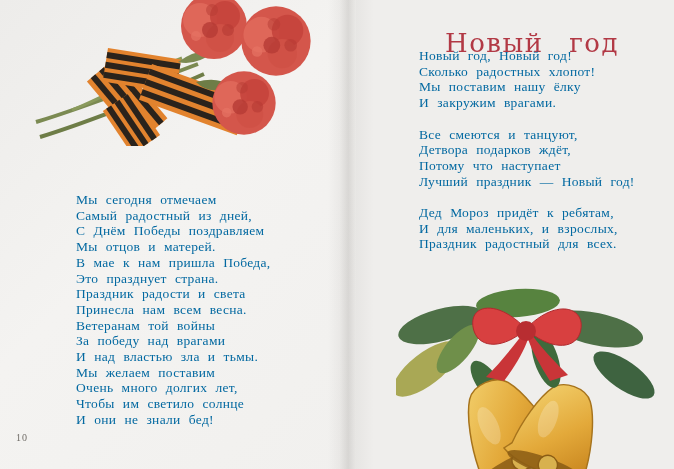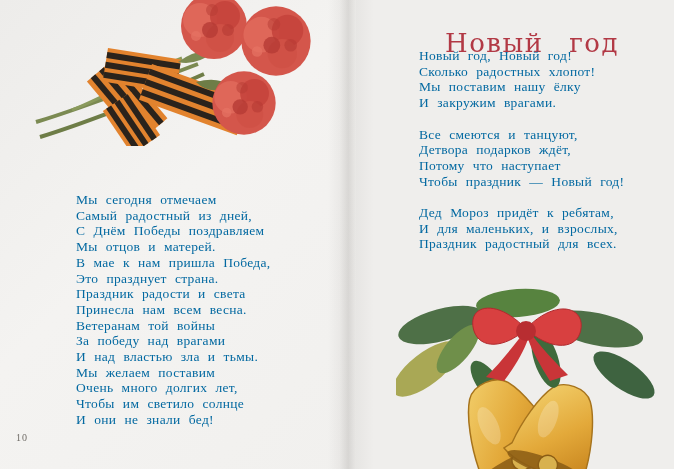--- a/index.html
+++ b/index.html
@@ -157,21 +157,21 @@
     </div>
   <div class="poem poem-right">
       <div class="poem-line">Новый год, Новый год!</div>
       <div class="poem-line">Сколько радостных хлопот!</div>
       <div class="poem-line">Мы поставим нашу ёлку</div>
       <div class="poem-line">И закружим врагами.</div>
       <div class="poem-line gap">&nbsp;</div>
       <div class="poem-line">Все смеются и танцуют,</div>
       <div class="poem-line">Детвора подарков ждёт,</div>
       <div class="poem-line">Потому что наступает</div>
-      <div class="poem-line">Чтобы праздник — Новый год!</div>
+      <div class="poem-line">Лучший праздник — Новый год!</div>
       <div class="poem-line gap">&nbsp;</div>
       <div class="poem-line">Дед Мороз придёт к ребятам,</div>
       <div class="poem-line">И для маленьких, и взрослых,</div>
       <div class="poem-line">Праздник радостный для всех.</div>
     </div>
 
   <div class="page-number">10</div>
 
 </div>
 

